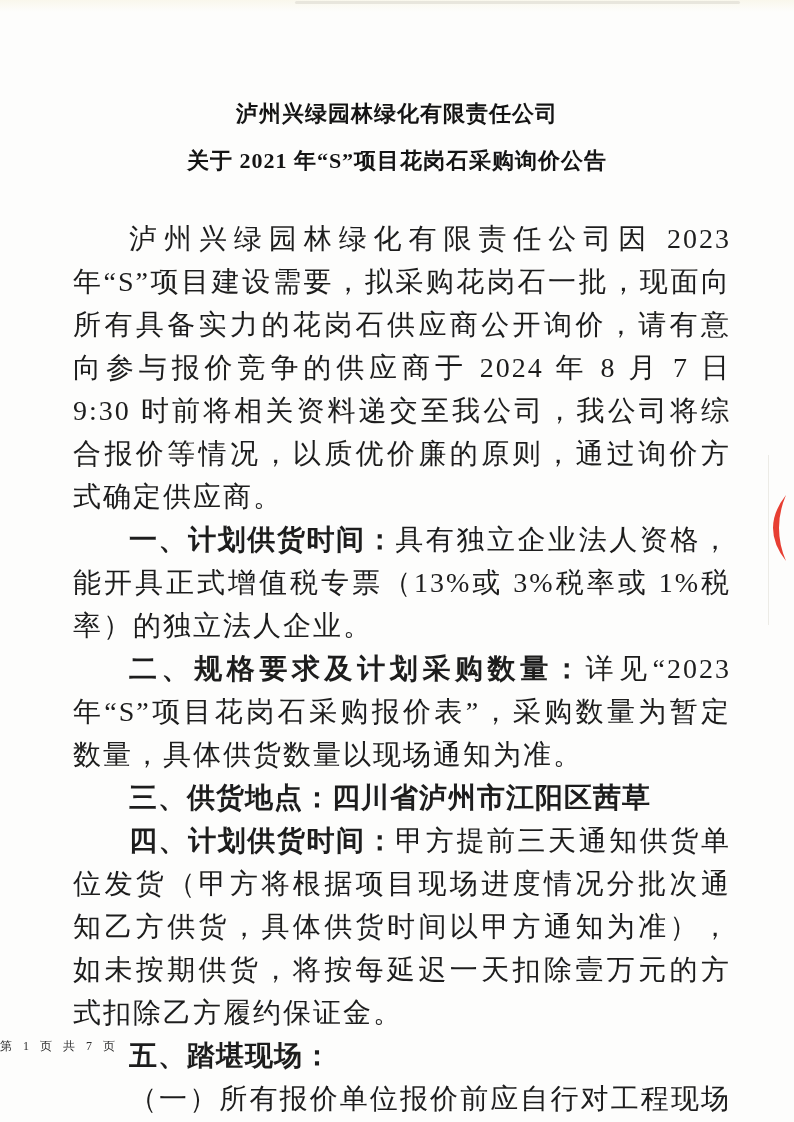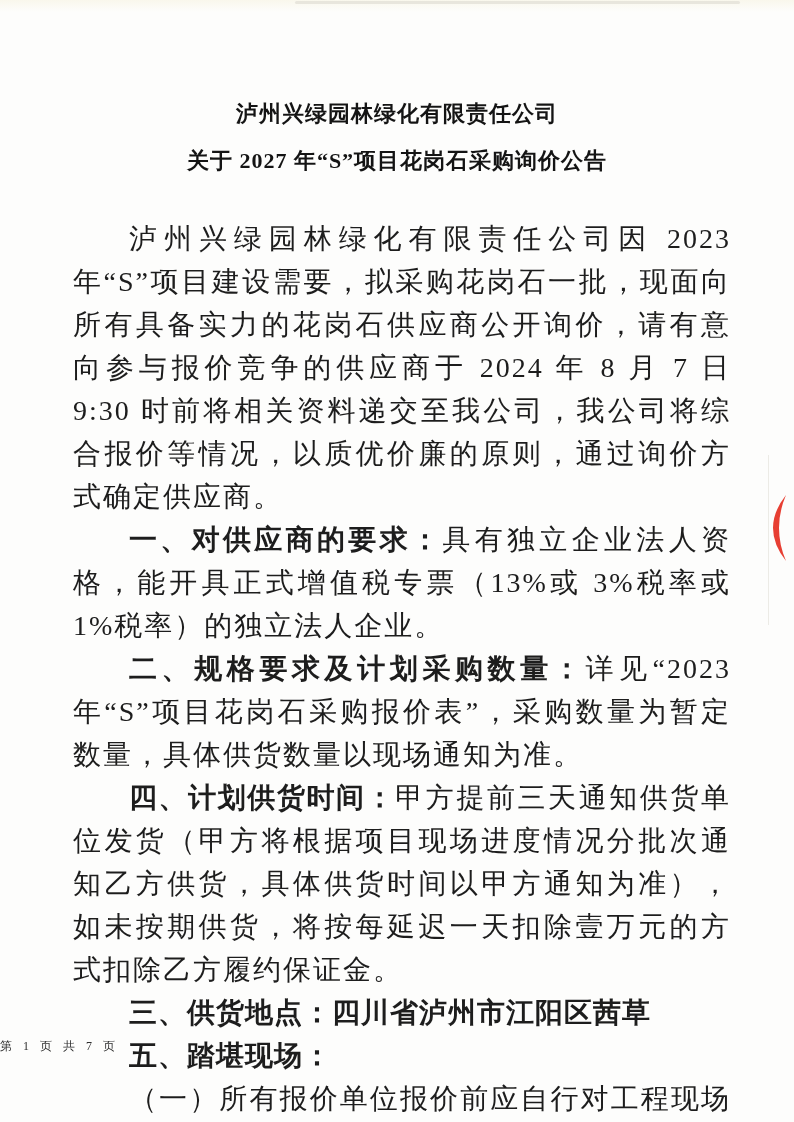--- a/index.html
+++ b/index.html
@@ -94,29 +94,29 @@
 <body>
 
 <div class="page">
 
   <div class="scan-band"></div>
   <div class="scan-streak"></div>
   <div class="edge-line"></div>
 
   <div class="titles">
     <h1 class="title">泸州兴绿园林绿化有限责任公司</h1>
-    <h1 class="title">关于 2027 年“S”项目花岗石采购询价公告</h1>
+    <h1 class="title">关于 2021 年“S”项目花岗石采购询价公告</h1>
   </div>
 
   <div class="content" id="document-body">
       <p class="para"><span class="seg">泸州兴绿园林绿化有限责任公司因 2023 年“S”项目建设需要，拟采购花岗石一批，现面向所有具备实力的花岗石供应商公开询价，请有意向参与报价竞争的供应商于 2024 年 8 月 7 日 9:30 时前将相关资料递交至我公司，我公司将综合报价等情况，以质优价廉的原则，通过询价方式确定供应商。</span></p>
-      <p class="para"><span class="seg-bold">一、对供应商的要求：</span><span class="seg">具有独立企业法人资格，能开具正式增值税专票（13%或 3%税率或 1%税率）的独立法人企业。</span></p>
+      <p class="para"><span class="seg-bold">一、计划供货时间：</span><span class="seg">具有独立企业法人资格，能开具正式增值税专票（13%或 3%税率或 1%税率）的独立法人企业。</span></p>
       <p class="para"><span class="seg-bold">二、规格要求及计划采购数量：</span><span class="seg">详见“2023 年“S”项目花岗石采购报价表”，采购数量为暂定数量，具体供货数量以现场通知为准。</span></p>
+      <p class="para"><span class="seg-bold">三、供货地点：四川省泸州市江阳区茜草</span></p>
       <p class="para"><span class="seg-bold">四、计划供货时间：</span><span class="seg">甲方提前三天通知供货单位发货（甲方将根据项目现场进度情况分批次通知乙方供货，具体供货时间以甲方通知为准），如未按期供货，将按每延迟一天扣除壹万元的方式扣除乙方履约保证金。</span></p>
-      <p class="para"><span class="seg-bold">三、供货地点：四川省泸州市江阳区茜草</span></p>
       <p class="para"><span class="seg-bold">五、踏堪现场：</span></p>
       <p class="para"><span class="seg">（一）所有报价单位报价前应自行对工程现场及其周围环境进行现场踏勘，报价单位递交报价资料后，无论报价单位是否踏勘过现场，则被视为在递交报价资料之前已经踏勘现场，并在其报价资料中已充分考虑了现场和环境条件。踏勘现场所发生的费用由报价</span></p>
     </div>
 
   <div class="footer">第 1 页 共 7 页</div>
 
   <svg class="seal-arc" viewBox="0 0 30 74" aria-hidden="true">
     <path d="M 26 4 Q 0 37 26 70 Q 12 37 26 4 Z" fill="#e63528" opacity="0.95"></path>
   </svg>
 

